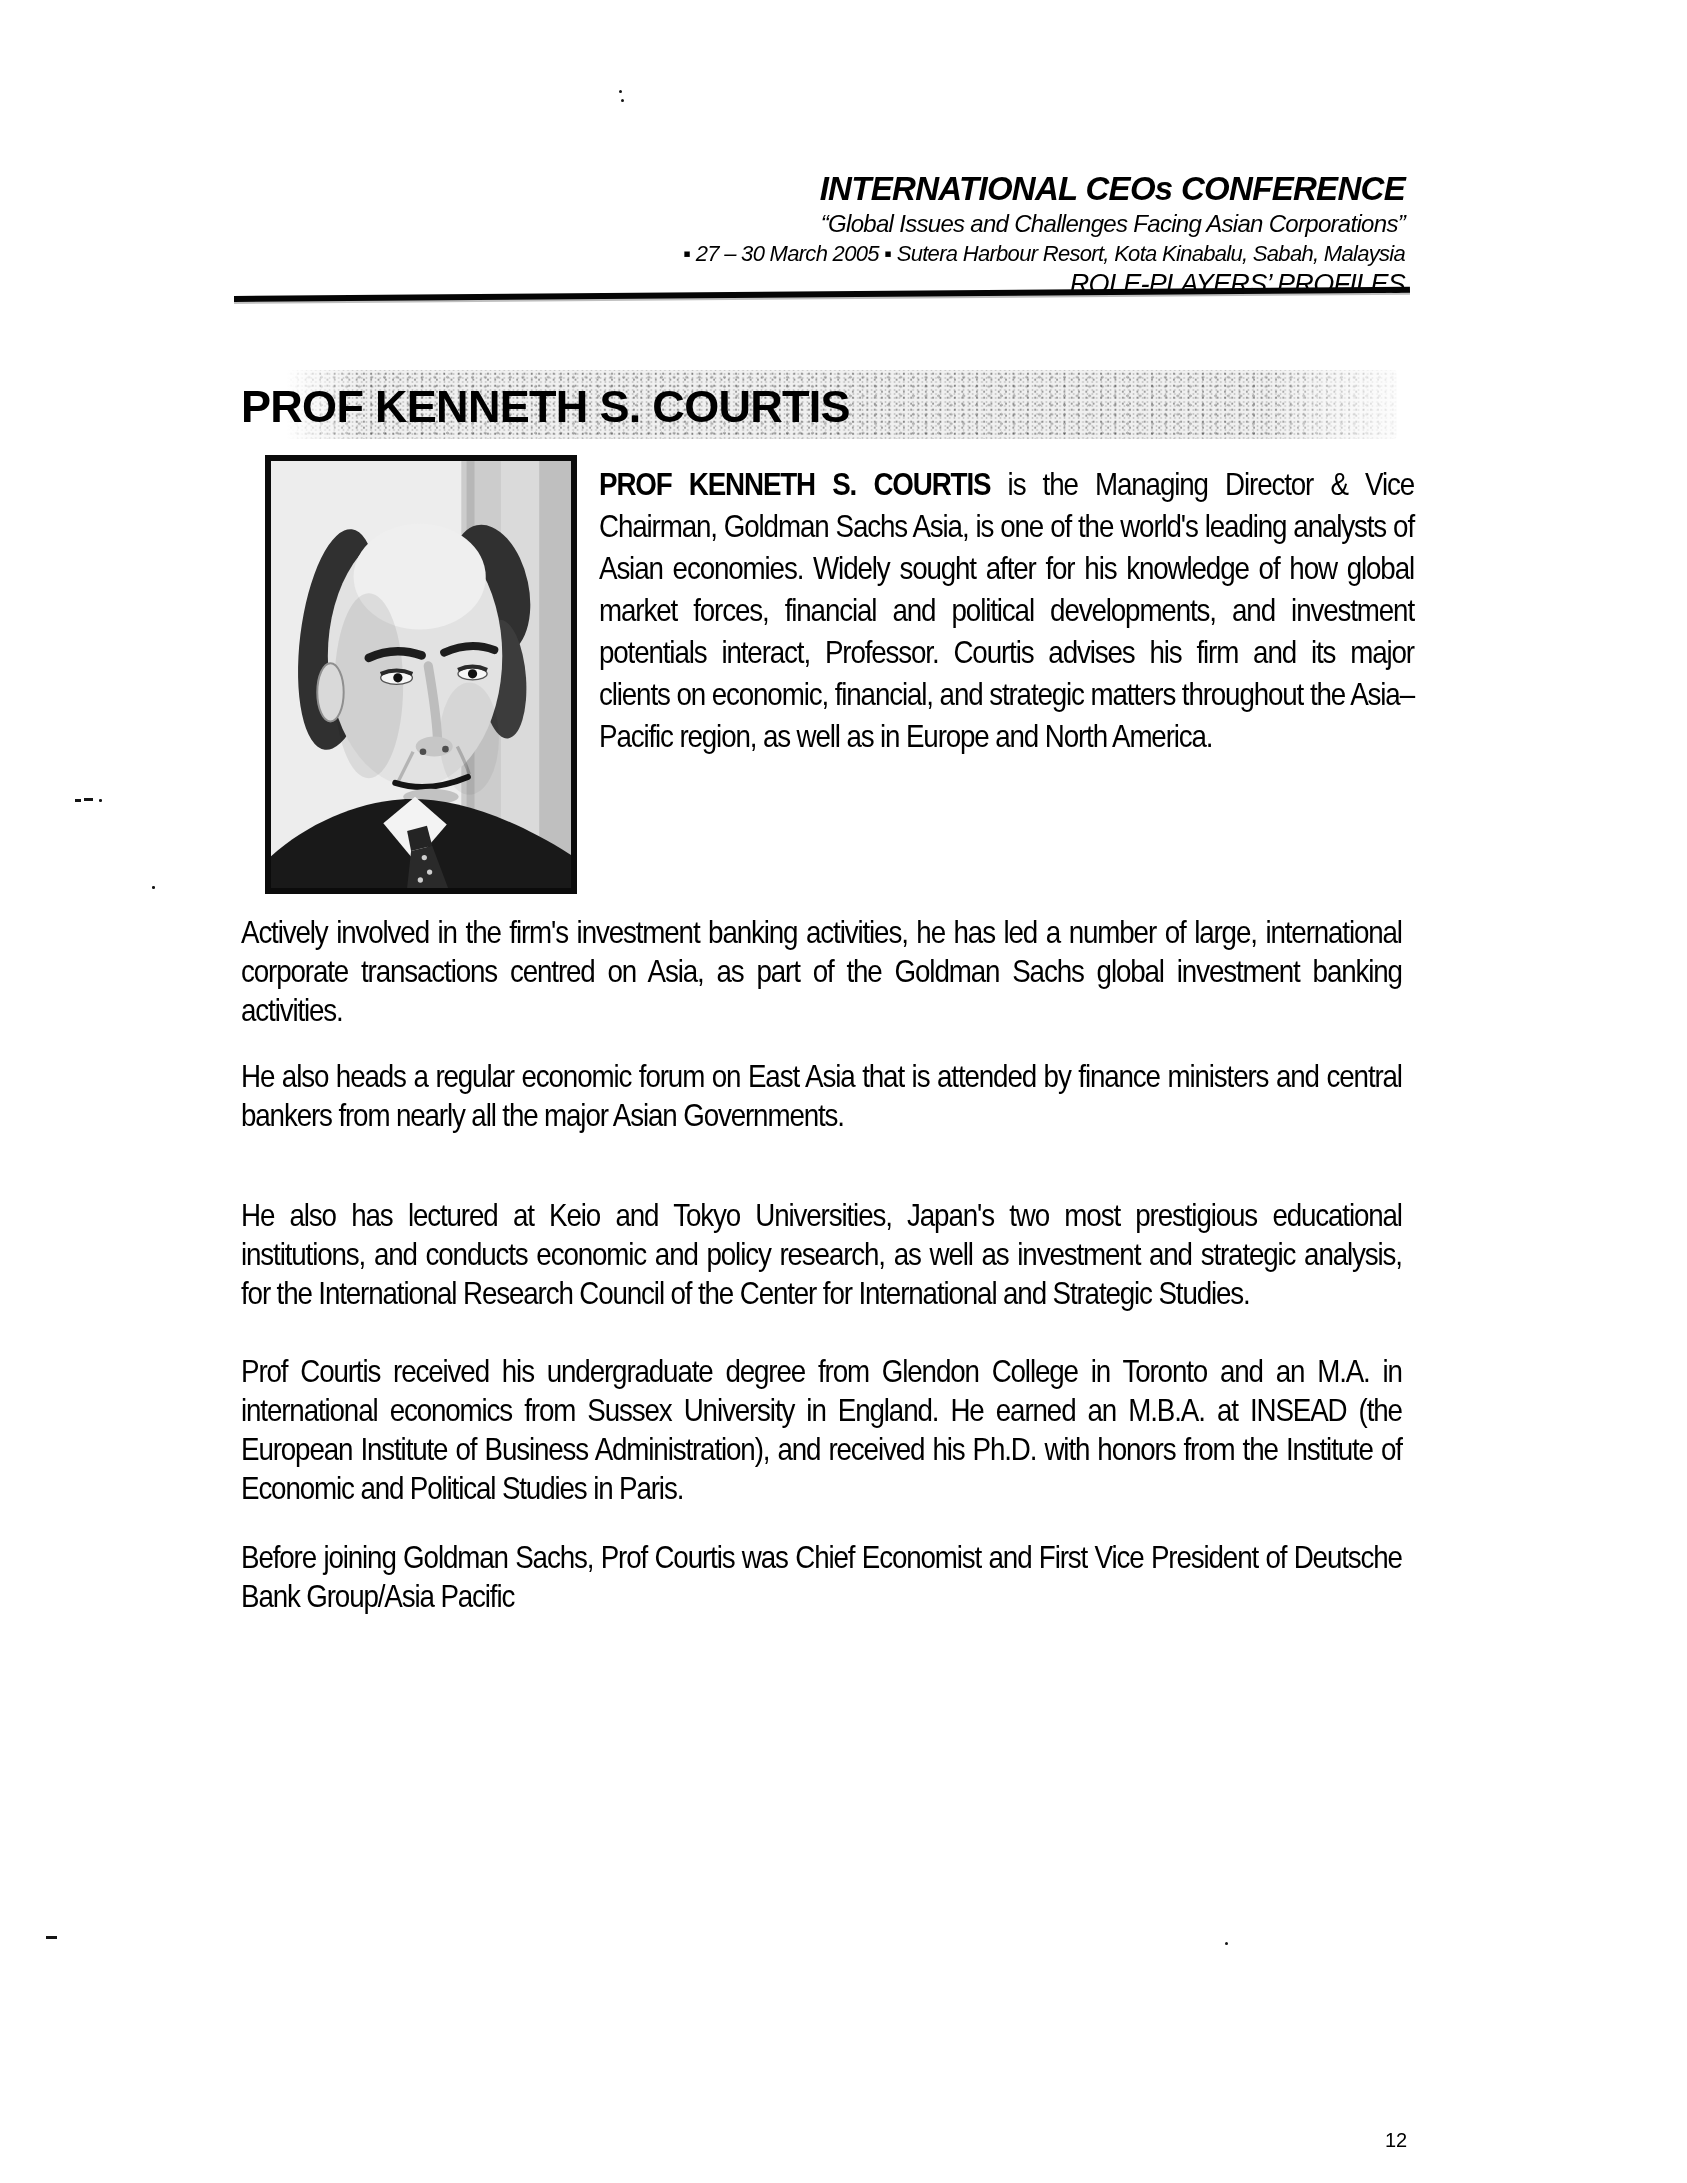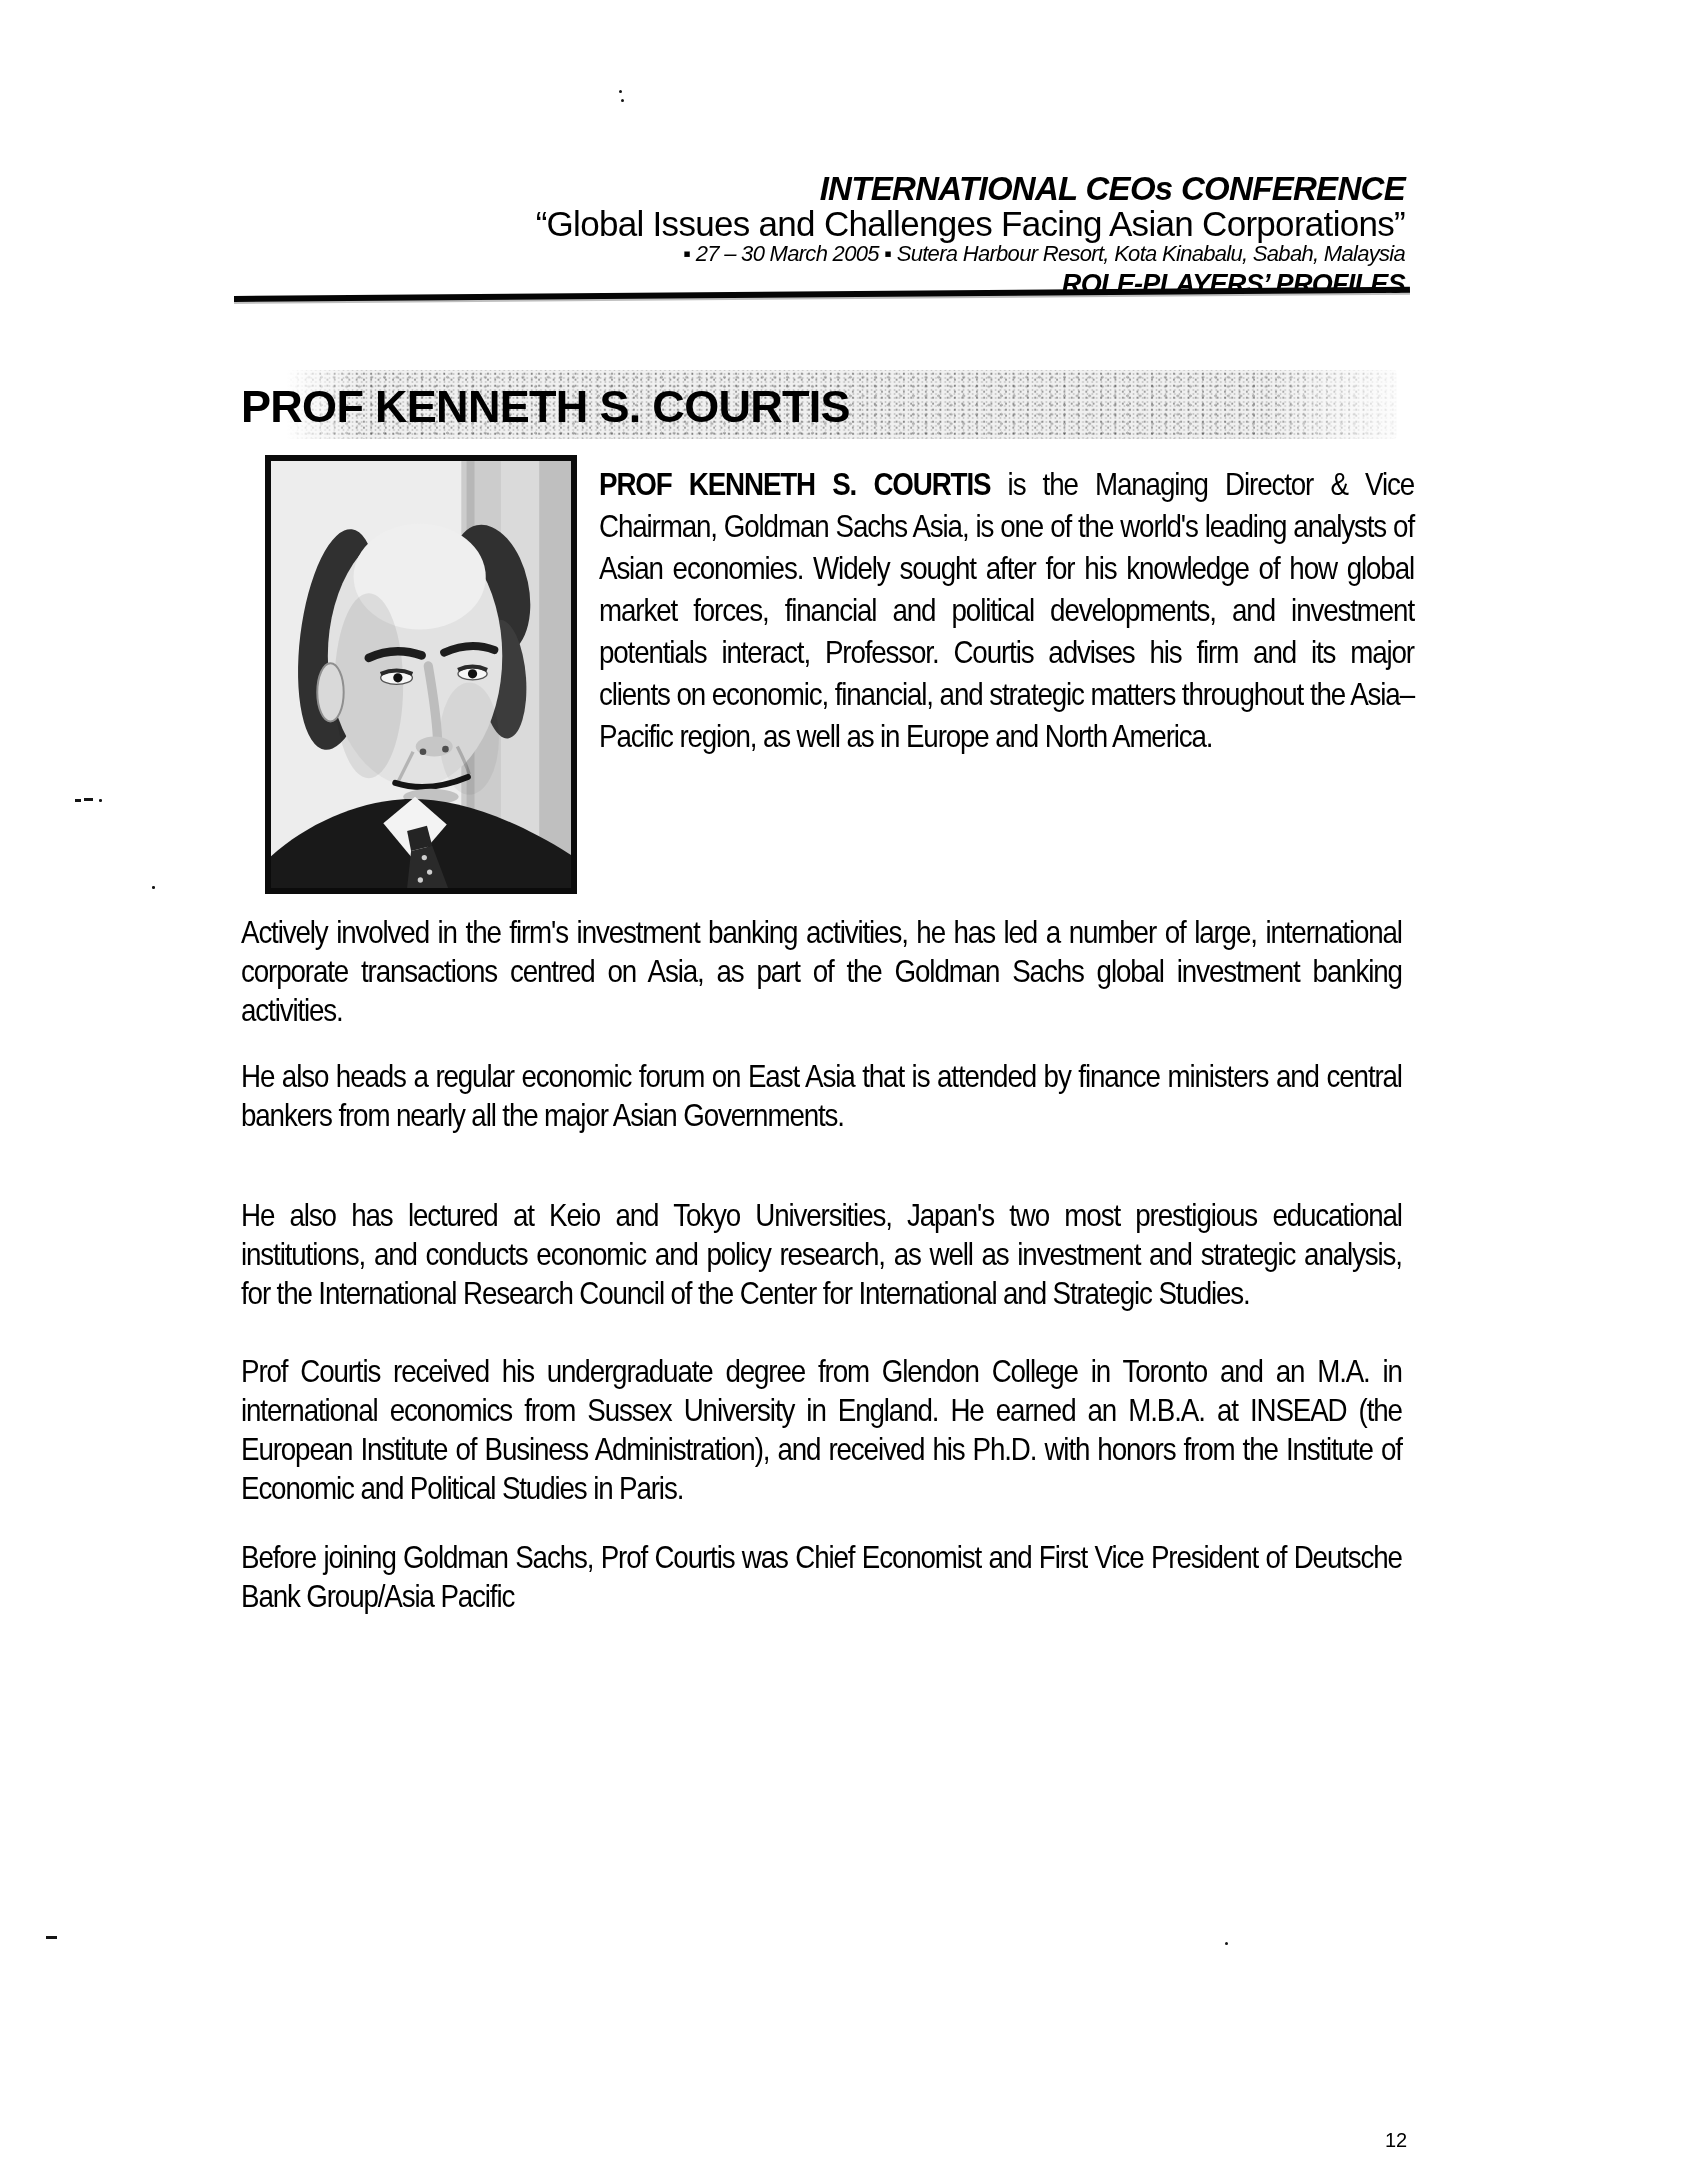--- a/index.html
+++ b/index.html
@@ -16,23 +16,23 @@
   
   .conf-header {
     position:absolute;
     top:171px; right:282px;
     text-align:right;
     letter-spacing:-0.7px;
     white-space:nowrap;
     margin-left:36px;
   }
   .conf-header .ch1 { font-size:33px; line-height:36px; font-weight:bold; font-style:italic; }
-  .conf-header .ch2 { font-size:35px; line-height:33px; }
+  .conf-header .ch2 { font-size:24px; line-height:33px; font-style:italic; }
   .conf-header .ch3 { font-size:22px; line-height:28px; font-style:italic; }
-  .conf-header .ch4 { font-size:27px; line-height:32px; font-weight:bold; font-style:italic; }
+  .conf-header .ch4 { font-size:27px; line-height:32px; font-weight:normal; font-style:italic; }
 
   .rule {
     position:absolute;
     left:234px; top:296px;
     width:1176px; height:6px;
     background:#050505;
     transform:rotate(-0.45deg);
     transform-origin:left center;
     box-shadow:0 2px 0 rgba(0,0,0,0.25);
   }

